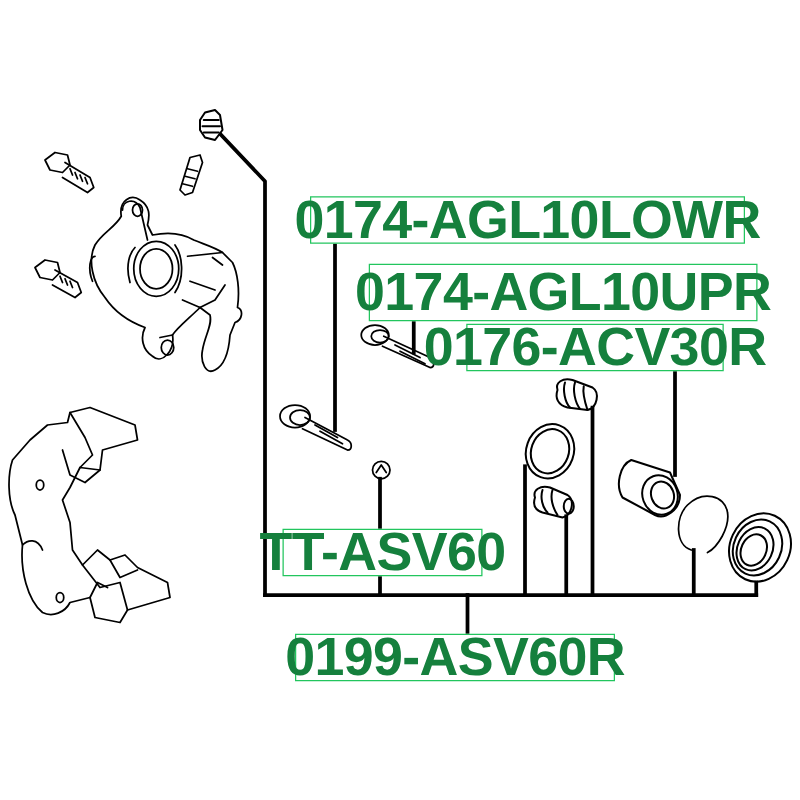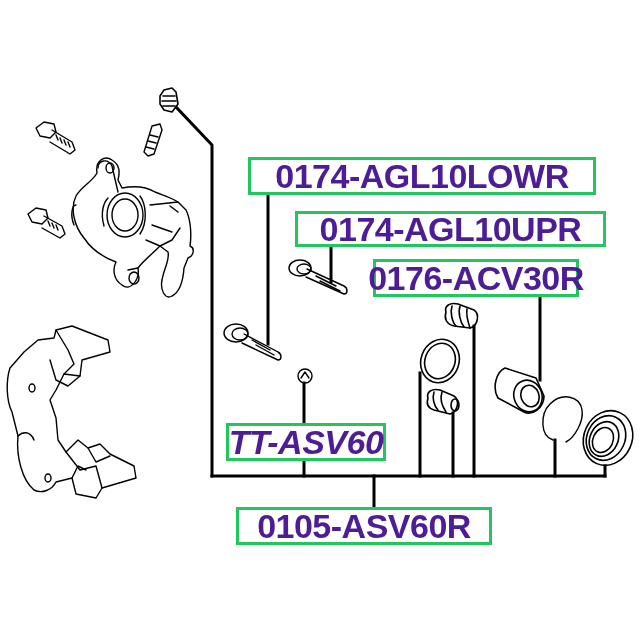--- a/index.html
+++ b/index.html
@@ -1,22 +1,22 @@
 <!DOCTYPE html>
 <html><head>
 <meta charset="utf-8">
 <style>
   html, body { margin:0; padding:0; background:#ffffff; }
   body { width:640px; height:640px; position:relative; overflow:hidden; font-family:"Liberation Sans", sans-serif; }
   #canvas { position:absolute; left:0; top:0; width:640px; height:640px; }
   .lbl {
     position:absolute; box-sizing:border-box;
-    border:3px solid #22c55e; background:#fff; color:#4c1d95;
+    border:1px solid #22c55e; background:#fff; color:#15803d;
     font-family:"Liberation Sans", sans-serif; font-weight:bold;
-    font-size:34px; line-height:34px; white-space:nowrap;
+    font-size:43px; line-height:34px; white-space:nowrap;
     padding:0 4px; letter-spacing:-0.5px;
     display:flex; align-items:center; justify-content:center;
   }
 </style>
 </head>
 <body>
 
 <svg id="canvas" viewBox="0 0 640 640" xmlns="http://www.w3.org/2000/svg" fill="none" stroke="#000" stroke-linecap="round" stroke-linejoin="round">
 
   <g stroke-width="3" stroke-linecap="square">
@@ -134,16 +134,16 @@
 
   <g stroke-width="1.6">
     <ellipse cx="608" cy="438" rx="24" ry="28" transform="rotate(25 608 438)"></ellipse>
     <ellipse cx="606" cy="438" rx="19" ry="23" transform="rotate(25 606 438)"></ellipse>
     <ellipse cx="604" cy="439" rx="14" ry="18" transform="rotate(25 604 439)"></ellipse>
     <ellipse cx="603" cy="440" rx="10" ry="13" transform="rotate(25 603 440)"></ellipse>
   </g>
 </svg>
 
 <div class="lbl" style="left:248px; top:157px; width:348px; height:38px;">0174-AGL10LOWR</div>
-<div class="lbl" style="left:295px; top:211px; width:311px; height:36px;">0174-AGL10UPR</div>
+<div class="lbl" style="left:295px; top:211px; width:311px; height:46px;">0174-AGL10UPR</div>
 <div class="lbl" style="left:373px; top:259px; width:206px; height:38px;">0176-ACV30R</div>
-<div class="lbl" style="left:226px; top:423px; width:160px; height:38px;font-style:italic;">TT-ASV60</div>
-<div class="lbl" style="left:236px; top:507px; width:256px; height:38px;">0105-ASV60R</div>
+<div class="lbl" style="left:226px; top:423px; width:160px; height:38px;">TT-ASV60</div>
+<div class="lbl" style="left:236px; top:507px; width:256px; height:38px;">0199-ASV60R</div>
 
 </body></html>

